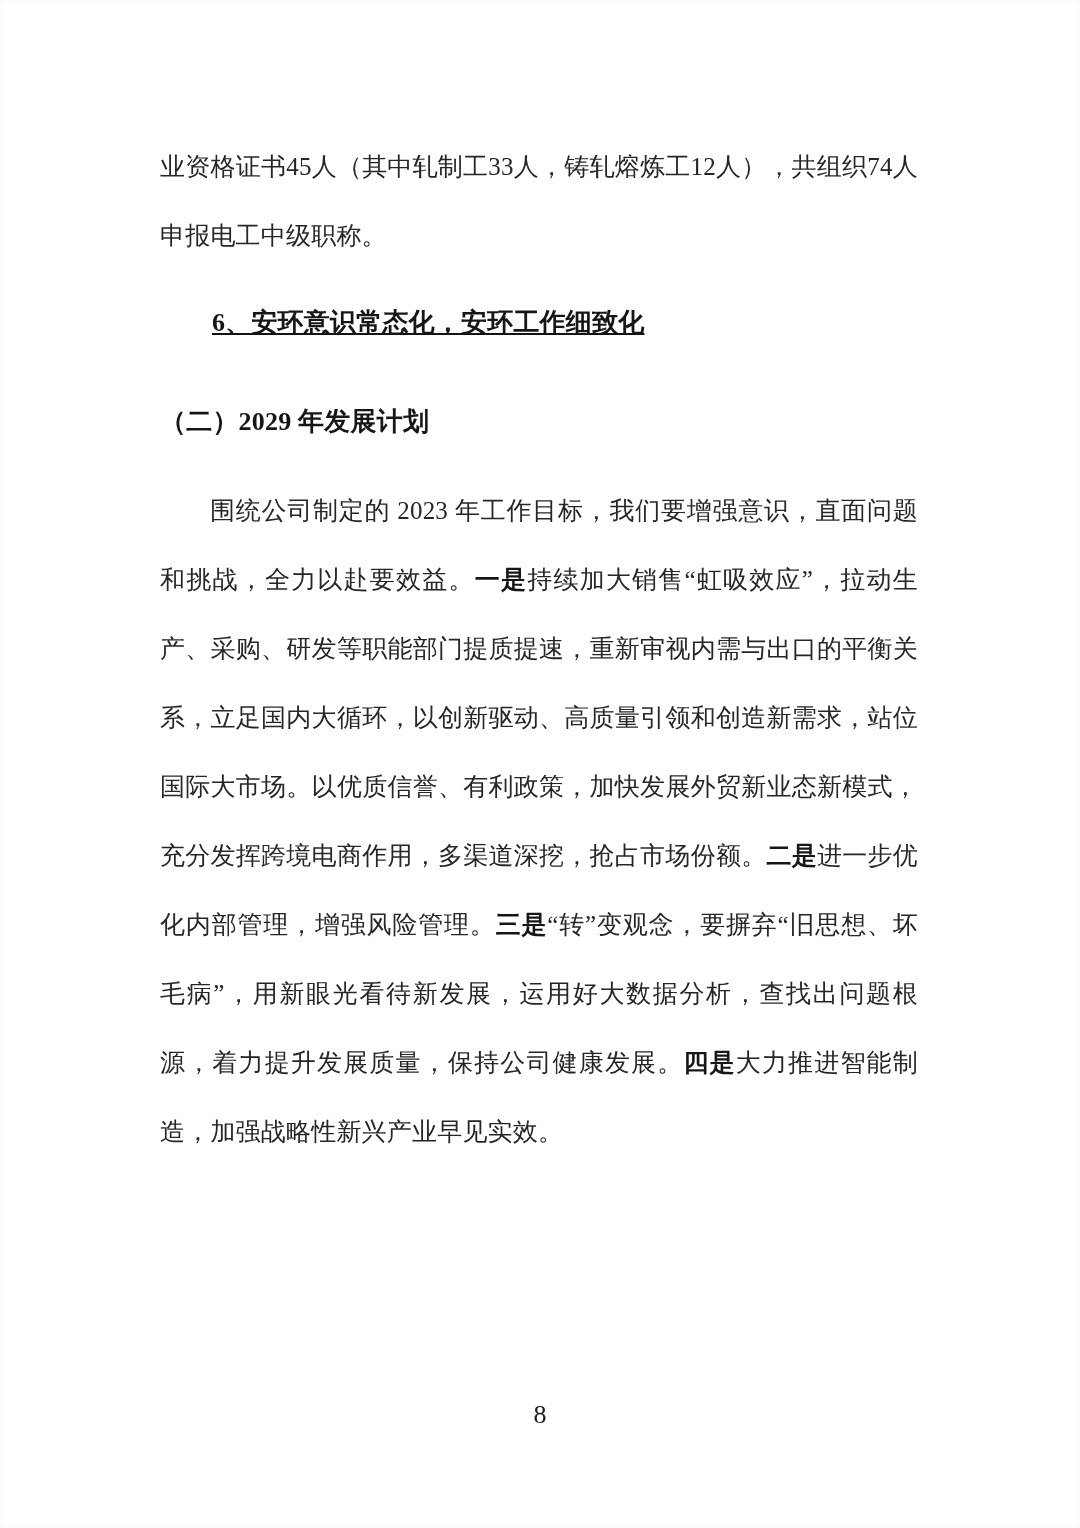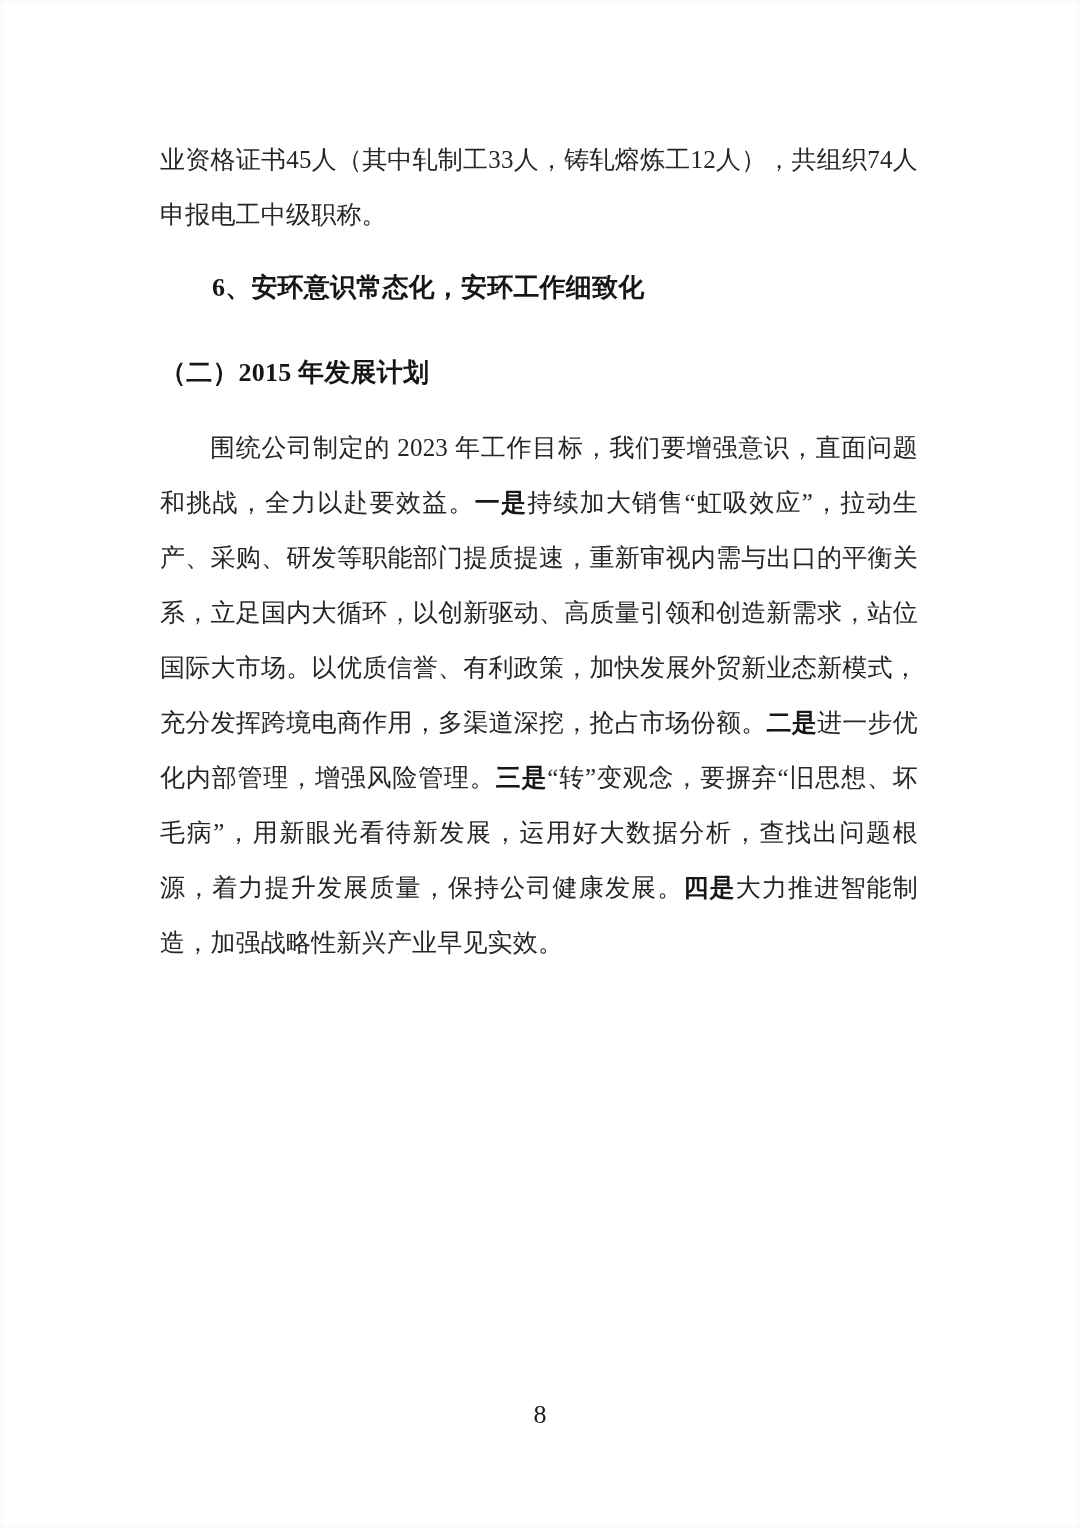--- a/index.html
+++ b/index.html
@@ -20,37 +20,38 @@
   }
   .doc-body {
     position: absolute;
     top: 132px;
     left: 160px;
     width: 758px;
   }
   .block {
     margin: 0;
     font-size: 25px;
-    line-height: 55px;
+    line-height: 69px;
     letter-spacing: 0.2px;
   }
   .block.body {
     text-align: justify;
     text-justify: inter-ideograph;
   }
   .block.body.indent {
     text-indent: 2em;
   }
   .block.heading {
     font-weight: bold;
     color: #141414;
     font-size: 26px;
     text-indent: 2em;
     margin-top: 18px;
     margin-bottom: 18px;
+    text-decoration: underline;
   }
   .block.heading2 {
     font-weight: bold;
     color: #141414;
     font-size: 26px;
     text-indent: 0;
     margin-top: 30px;
     margin-bottom: 20px;
   }
   .run { font-weight: normal; }
@@ -68,19 +69,19 @@
     font-family: "Liberation Serif", "DejaVu Serif", serif;
   }
 </style>
 </head>
 <body>
 
 <div class="page">
   <div class="doc-body" id="doc-body">
       <div class="block body"><span class="run">业资格证书45人（其中轧制工33人，铸轧熔炼工12人），共组织74人申报电工中级职称。</span></div>
       <div class="block heading indent"><span class="run bold">6、安环意识常态化，安环工作细致化</span></div>
-      <div class="block heading2"><span class="run bold">（二）2015 年发展计划</span></div>
+      <div class="block heading2"><span class="run bold">（二）2029 年发展计划</span></div>
       <div class="block body indent"><span class="run">围统公司制定的 2023 年工作目标，我们要增强意识，直面问题和挑战，全力以赴要效益。</span><span class="run bold">一是</span><span class="run">持续加大销售“虹吸效应”，拉动生产、采购、研发等职能部门提质提速，重新审视内需与出口的平衡关系，立足国内大循环，以创新驱动、高质量引领和创造新需求，站位国际大市场。以优质信誉、有利政策，加快发展外贸新业态新模式，充分发挥跨境电商作用，多渠道深挖，抢占市场份额。</span><span class="run bold">二是</span><span class="run">进一步优化内部管理，增强风险管理。</span><span class="run bold">三是</span><span class="run">“转”变观念，要摒弃“旧思想、坏毛病”，用新眼光看待新发展，运用好大数据分析，查找出问题根源，着力提升发展质量，保持公司健康发展。</span><span class="run bold">四是</span><span class="run">大力推进智能制造，加强战略性新兴产业早见实效。</span></div>
     </div>
   <div class="page-footer">
     <span class="page-number">8</span>
   </div>
 </div>
 
 </body></html>

